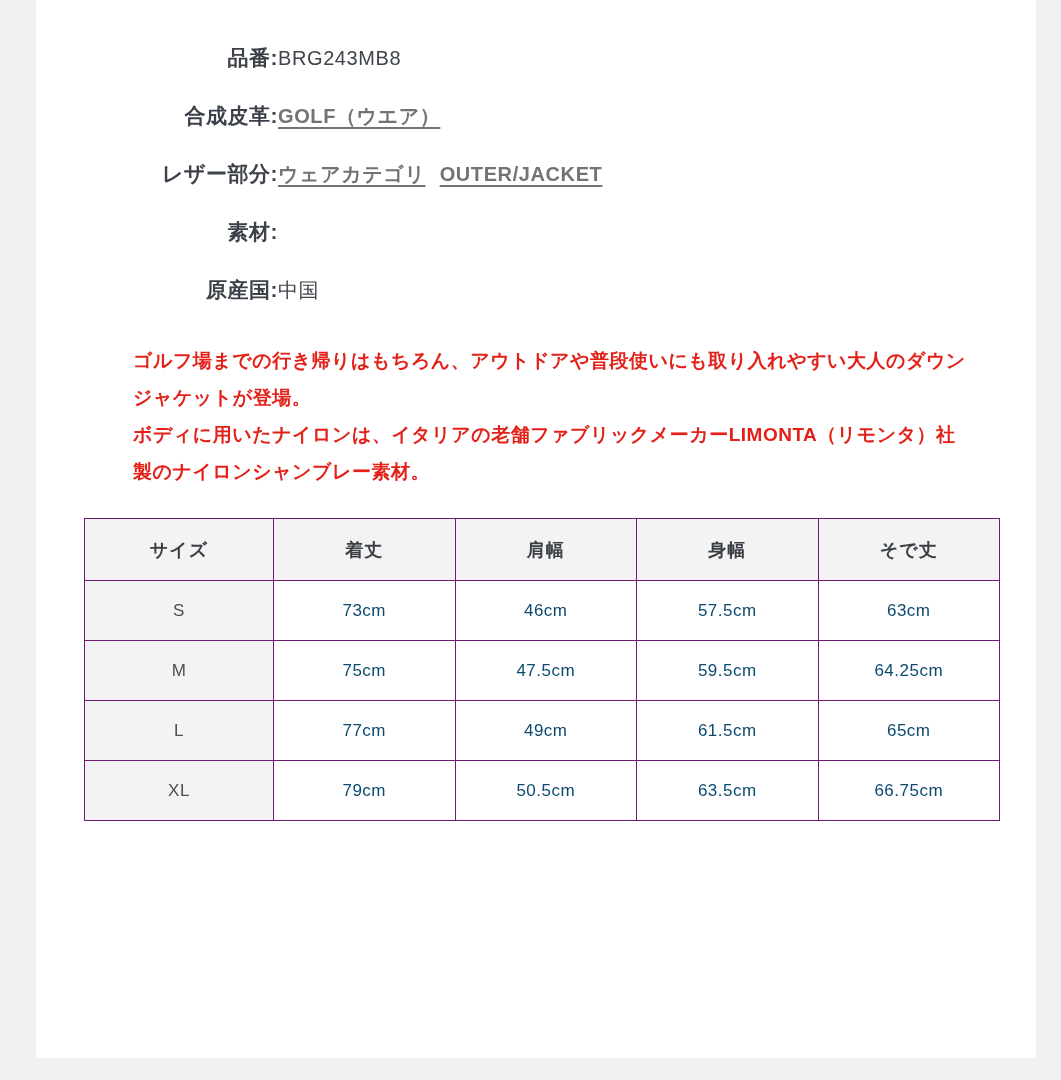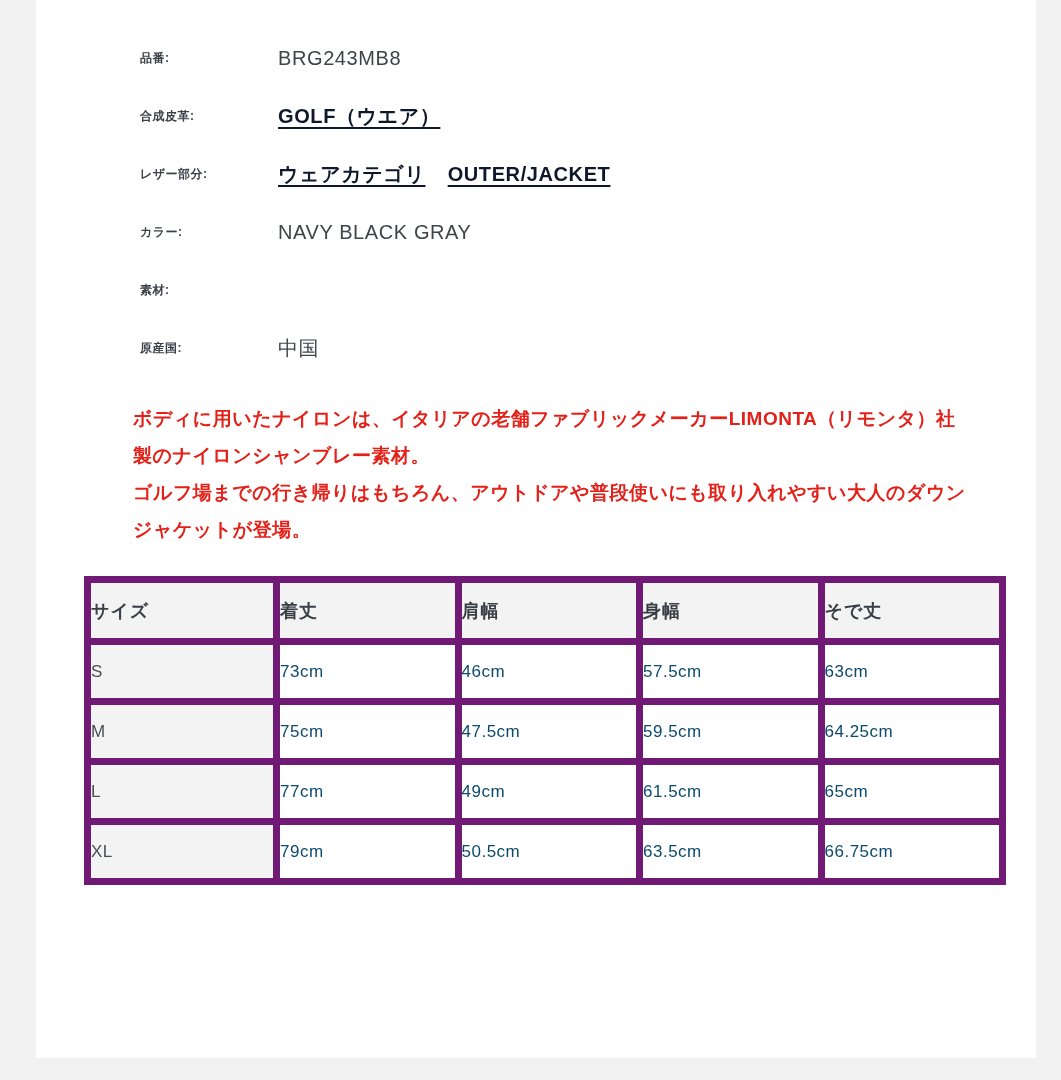--- a/index.html
+++ b/index.html
@@ -26,67 +26,68 @@
     padding: 46px 0 0 104px;
   }
   .spec-row {
     display: flex;
     align-items: flex-start;
     margin-bottom: 34px;
   }
   .spec-label {
     width: 138px;
     flex: 0 0 138px;
-    font-size: 12px;
+    font-size: 21px;
     font-weight: 700;
     color: #3c4149;
     letter-spacing: 0.5px;
     line-height: 24px;
+    text-align: right;
   }
   .spec-value {
     font-size: 20px;
     color: #3f444b;
     letter-spacing: 0.6px;
     line-height: 24px;
     max-width: 672px;
   }
   .spec-value.material {
     line-height: 44px;
     margin-top: -10px;
   }
   .spec-link {
-    color: #0f172a;
+    color: #737373;
     font-weight: 600;
     text-decoration: underline;
     text-underline-offset: 4px;
     cursor: pointer;
     text-align: center;
   }
-  .spec-link + .spec-link { margin-left: 16px; }
+  .spec-link + .spec-link { margin-left: 8px; }
   
   .description {
     margin: 40px 66px 0 97px;
   }
   .description p {
     color: #e32119;
     font-size: 19px;
     font-weight: 700;
     line-height: 37px;
     letter-spacing: 0.5px;
   }
   
   .size-table {
     margin: 28px 0 0 48px;
     width: 915px;
     border-collapse: collapse;
     table-layout: fixed;
   }
   .size-table th, .size-table td {
-    border: 7px solid #701a75;
-    text-align: left;
+    border: 1px solid #701a75;
+    text-align: center;
     vertical-align: middle;
   }
   .size-table th {
     height: 62px;
     background: #f3f3f3;
     font-size: 18px;
     font-weight: 700;
     color: #3a3f45;
     letter-spacing: 1px;
   }
@@ -126,39 +127,35 @@
 
       <div class="spec-row">
         <div class="spec-label">レザー部分:</div>
         <div class="spec-value">
           <a class="spec-link">ウェアカテゴリ</a>
           <a class="spec-link">OUTER/JACKET</a>
         </div>
       </div>
 
 
-      <div class="spec-row">
-        <div class="spec-label">カラー:</div>
-        <div class="spec-value">NAVY BLACK GRAY</div>
-      </div>
 
       <div class="spec-row">
         <div class="spec-label">素材:</div>
       </div>
 
       <div class="spec-row">
         <div class="spec-label">原産国:</div>
         <div class="spec-value">中国</div>
       </div>
 
     </div>
 
     <div class="description">
+      <p>ゴルフ場までの行き帰りはもちろん、アウトドアや普段使いにも取り入れやすい大人のダウンジャケットが登場。</p>
       <p>ボディに用いたナイロンは、イタリアの老舗ファブリックメーカーLIMONTA（リモンタ）社製のナイロンシャンブレー素材。</p>
-      <p>ゴルフ場までの行き帰りはもちろん、アウトドアや普段使いにも取り入れやすい大人のダウンジャケットが登場。</p>
     </div>
 
     <table class="size-table">
       <colgroup>
         <col class="c0">
           <col class="cx">
           <col class="cx">
           <col class="cx">
           <col class="cx">
       </colgroup>

